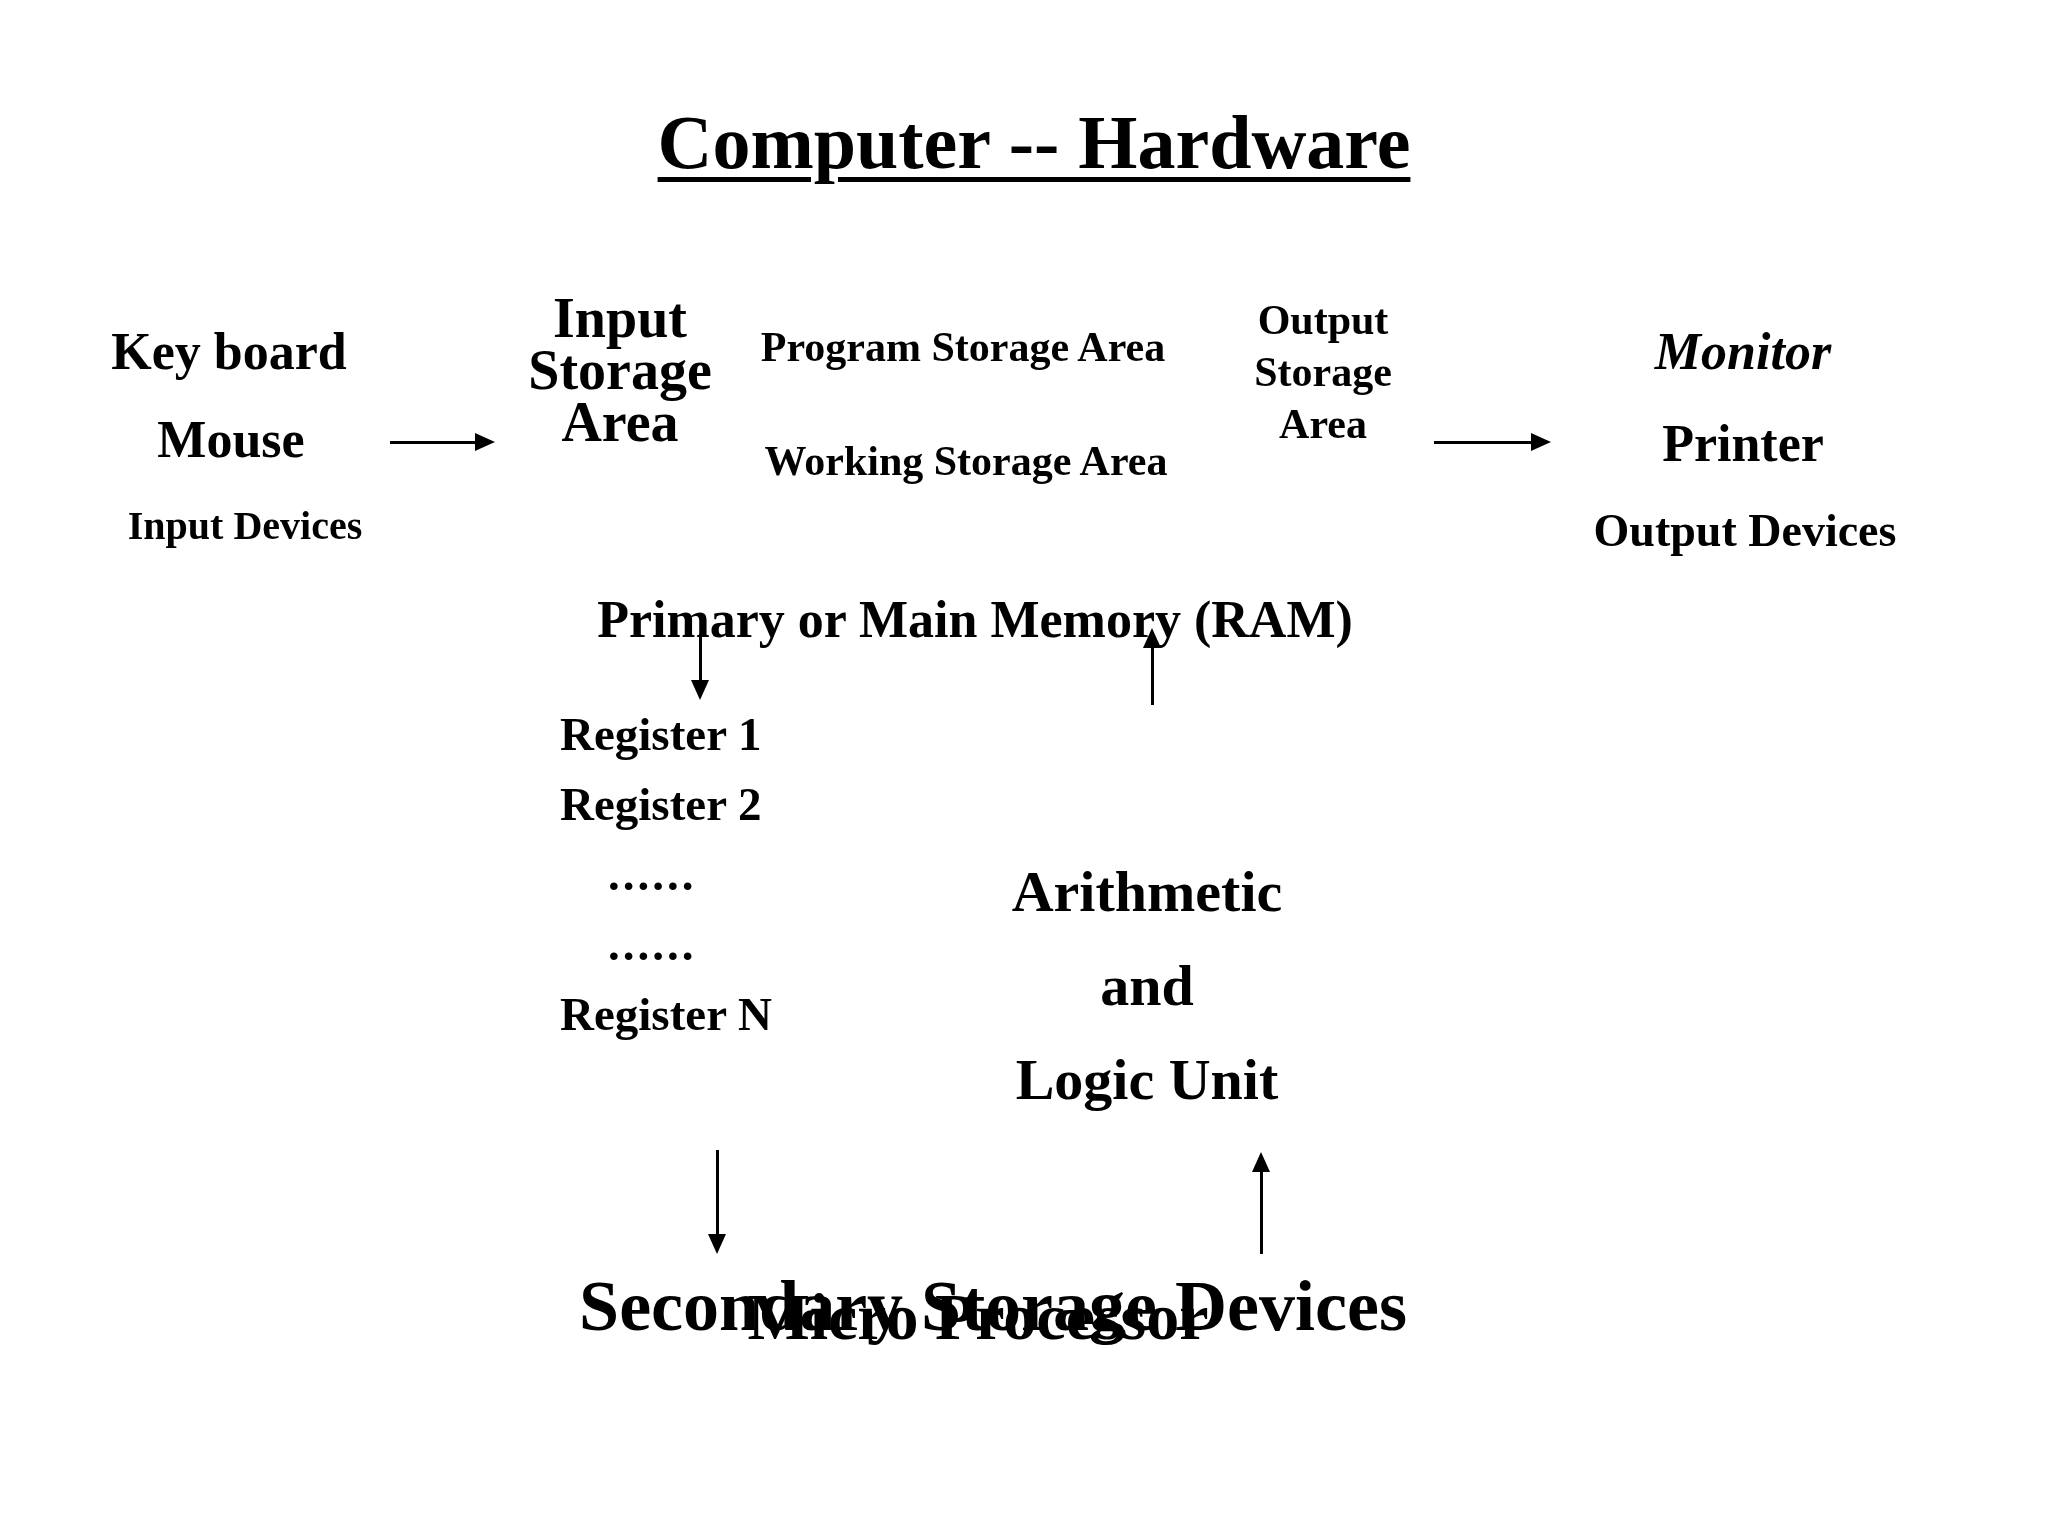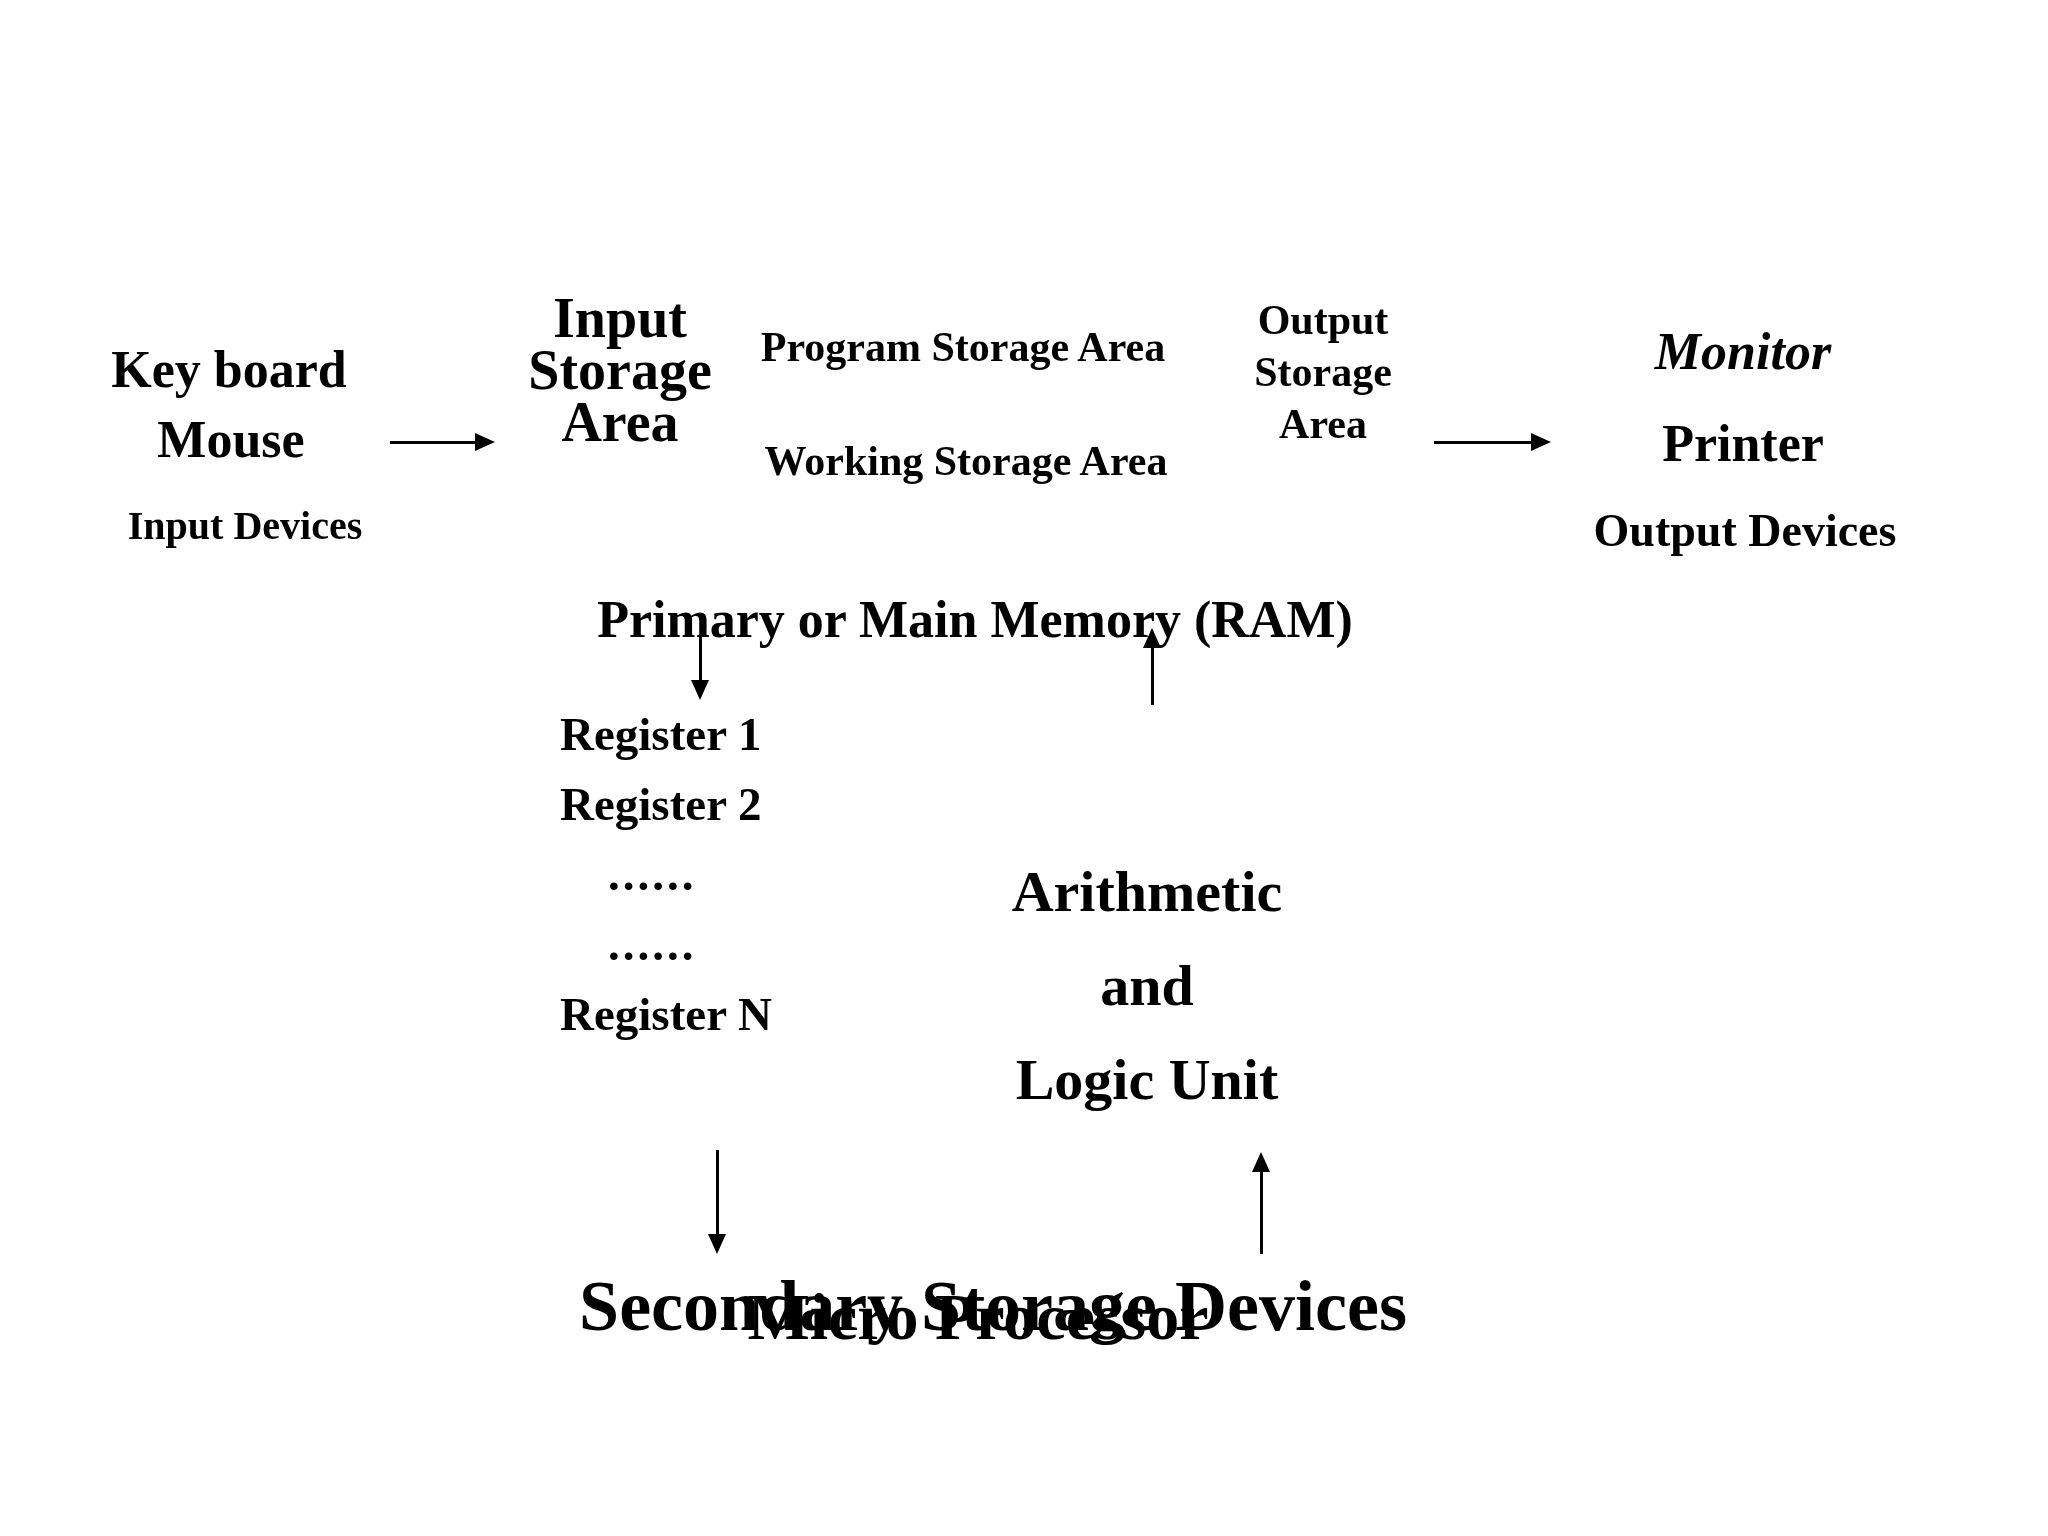--- a/index.html
+++ b/index.html
@@ -11,21 +11,21 @@
     font-weight:700;
     color:#000;
     overflow:hidden;
   }
   .txt{position:absolute;white-space:nowrap;line-height:1;}
   .ctr{transform:translateX(-50%);text-align:center;}
   .multi{white-space:pre-line;}
 
   .title{left:1034px;top:104px;font-size:76px;text-decoration:underline;text-decoration-thickness:5px;text-underline-offset:9px;}
 
-  .keyboard{left:229px;top:326px;font-size:52px;margin-top:18px;}
+  .keyboard{left:229px;top:326px;font-size:52px;}
   .mouse{left:231px;top:414px;font-size:52px;}
   .input-devices{left:245px;top:506px;font-size:40px;}
 
   .input-storage{left:620px;top:292px;font-size:56px;line-height:52px;}
   .program-storage{left:963px;top:326px;font-size:42px;}
   .working-storage{left:966px;top:440px;font-size:42px;}
   .output-storage{left:1323px;top:294px;font-size:42px;line-height:52px;}
 
   .monitor{left:1743px;top:326px;font-size:52px;font-style:italic;}
   .printer{left:1743px;top:418px;font-size:52px;}
@@ -58,20 +58,21 @@
   .a-ram-down{left:699px;top:634px;height:46px;}
   .a-ram-up{left:1151px;top:648px;height:57px;}
   .a-sec-down{left:716px;top:1150px;height:84px;}
   .a-alu-up{left:1260px;top:1172px;height:82px;}
 </style>
 </head>
 <body>
 
 <div class="slide">
 
+  <div class="txt ctr title">Computer -- Hardware</div>
 
   <div class="txt ctr keyboard">Key board</div>
   <div class="txt ctr mouse">Mouse</div>
   <div class="txt ctr input-devices">Input Devices</div>
 
   <div class="txt ctr multi input-storage">Input
 Storage
 Area</div>
   <div class="txt ctr working-storage">Working Storage Area</div>
   <div class="txt ctr program-storage">Program Storage Area</div>

